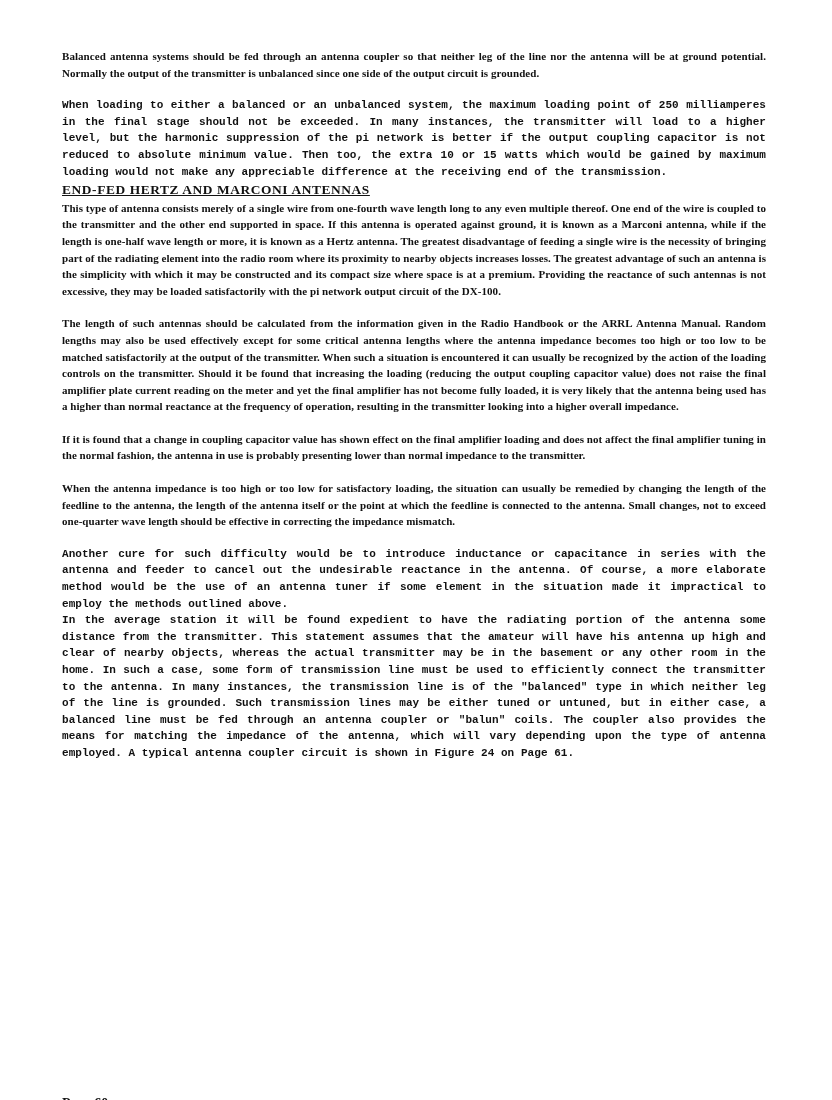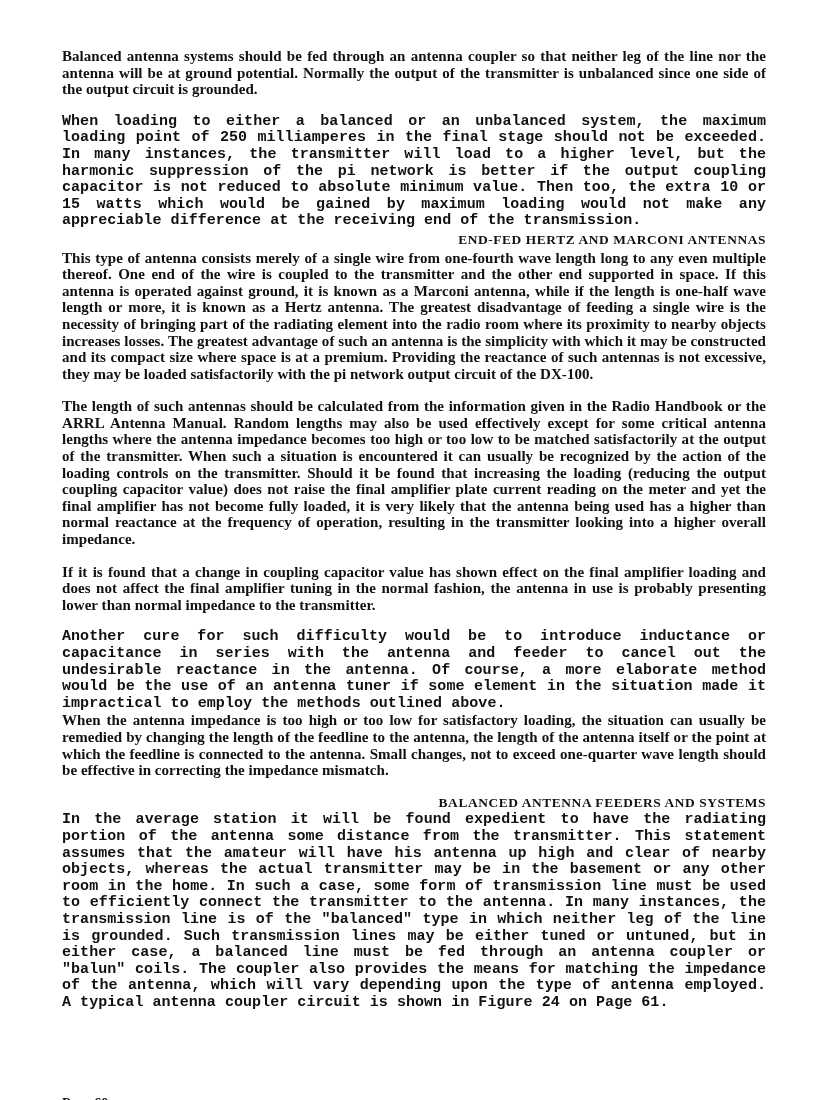--- a/index.html
+++ b/index.html
@@ -15,38 +15,39 @@
       font-family: "Liberation Serif", "DejaVu Serif", serif;
       color: #111111;
     }
     .page {
       position: absolute;
       left: 62px;
       top: 48px;
       width: 704px;
     }
     .para {
-      font-size: 15px;
+      font-size: 11px;
       line-height: 16.6px;
       text-align: justify;
       margin: 0 0 16px 0;
       font-weight: 600;
       letter-spacing: 0.05px;
     }
     .para.tight {
       margin-bottom: 0;
       font-family: Liberation Mono, monospace;
     }
     .heading {
       font-size: 13.4px;
       line-height: 16.6px;
-      text-align: right;
+      text-align: left;
       font-weight: 600;
       margin: 2px 0 1px 0;
       letter-spacing: 0.6px;
+      text-decoration: underline;
     }
     .footer {
       position: absolute;
       left: 62px;
       top: 1096px;
       font-size: 14px;
       font-weight: 700;
       font-family: "Liberation Serif", "DejaVu Serif", serif;
     }
   </style>
@@ -54,20 +55,19 @@
 <body>
 
 <div class="page">
   <p class="para">Balanced antenna systems should be fed through an antenna coupler so that neither leg of the line nor the antenna will be at ground potential. Normally the output of the transmitter is unbalanced since one side of the output circuit is grounded.</p>
   <p class="para tight">When loading to either a balanced or an unbalanced system, the maximum loading point of 250 milliamperes in the final stage should not be exceeded. In many instances, the transmitter will load to a higher level, but the harmonic suppression of the pi network is better if the output coupling capacitor is not reduced to absolute minimum value. Then too, the extra 10 or 15 watts which would be gained by maximum loading would not make any appreciable difference at the receiving end of the transmission.</p>
 
   <h2 class="heading">END-FED HERTZ AND MARCONI ANTENNAS</h2>
   <p class="para">This type of antenna consists merely of a single wire from one-fourth wave length long to any even multiple thereof. One end of the wire is coupled to the transmitter and the other end supported in space. If this antenna is operated against ground, it is known as a Marconi antenna, while if the length is one-half wave length or more, it is known as a Hertz antenna. The greatest disadvantage of feeding a single wire is the necessity of bringing part of the radiating element into the radio room where its proximity to nearby objects increases losses. The greatest advantage of such an antenna is the simplicity with which it may be constructed and its compact size where space is at a premium. Providing the reactance of such antennas is not excessive, they may be loaded satisfactorily with the pi network output circuit of the DX-100.</p>
   <p class="para">The length of such antennas should be calculated from the information given in the Radio Handbook or the ARRL Antenna Manual. Random lengths may also be used effectively except for some critical antenna lengths where the antenna impedance becomes too high or too low to be matched satisfactorily at the output of the transmitter. When such a situation is encountered it can usually be recognized by the action of the loading controls on the transmitter. Should it be found that increasing the loading (reducing the output coupling capacitor value) does not raise the final amplifier plate current reading on the meter and yet the final amplifier has not become fully loaded, it is very likely that the antenna being used has a higher than normal reactance at the frequency of operation, resulting in the transmitter looking into a higher overall impedance.</p>
   <p class="para">If it is found that a change in coupling capacitor value has shown effect on the final amplifier loading and does not affect the final amplifier tuning in the normal fashion, the antenna in use is probably presenting lower than normal impedance to the transmitter.</p>
+  <p class="para">When the antenna impedance is too high or too low for satisfactory loading, the situation can usually be remedied by changing the length of the feedline to the antenna, the length of the antenna itself or the point at which the feedline is connected to the antenna. Small changes, not to exceed one-quarter wave length should be effective in correcting the impedance mismatch.</p>
   <p class="para tight">Another cure for such difficulty would be to introduce inductance or capacitance in series with the antenna and feeder to cancel out the undesirable reactance in the antenna. Of course, a more elaborate method would be the use of an antenna tuner if some element in the situation made it impractical to employ the methods outlined above.</p>
-  <p class="para">When the antenna impedance is too high or too low for satisfactory loading, the situation can usually be remedied by changing the length of the feedline to the antenna, the length of the antenna itself or the point at which the feedline is connected to the antenna. Small changes, not to exceed one-quarter wave length should be effective in correcting the impedance mismatch.</p>
 
-  <h2 class="heading">BALANCED ANTENNA FEEDERS AND SYSTEMS</h2>
   <p class="para tight">In the average station it will be found expedient to have the radiating portion of the antenna some distance from the transmitter. This statement assumes that the amateur will have his antenna up high and clear of nearby objects, whereas the actual transmitter may be in the basement or any other room in the home. In such a case, some form of transmission line must be used to efficiently connect the transmitter to the antenna. In many instances, the transmission line is of the "balanced" type in which neither leg of the line is grounded. Such transmission lines may be either tuned or untuned, but in either case, a balanced line must be fed through an antenna coupler or "balun" coils. The coupler also provides the means for matching the impedance of the antenna, which will vary depending upon the type of antenna employed. A typical antenna coupler circuit is shown in Figure 24 on Page 61.</p>
 </div>
 
 <div class="footer">Page 60</div>
 
 </body></html>

